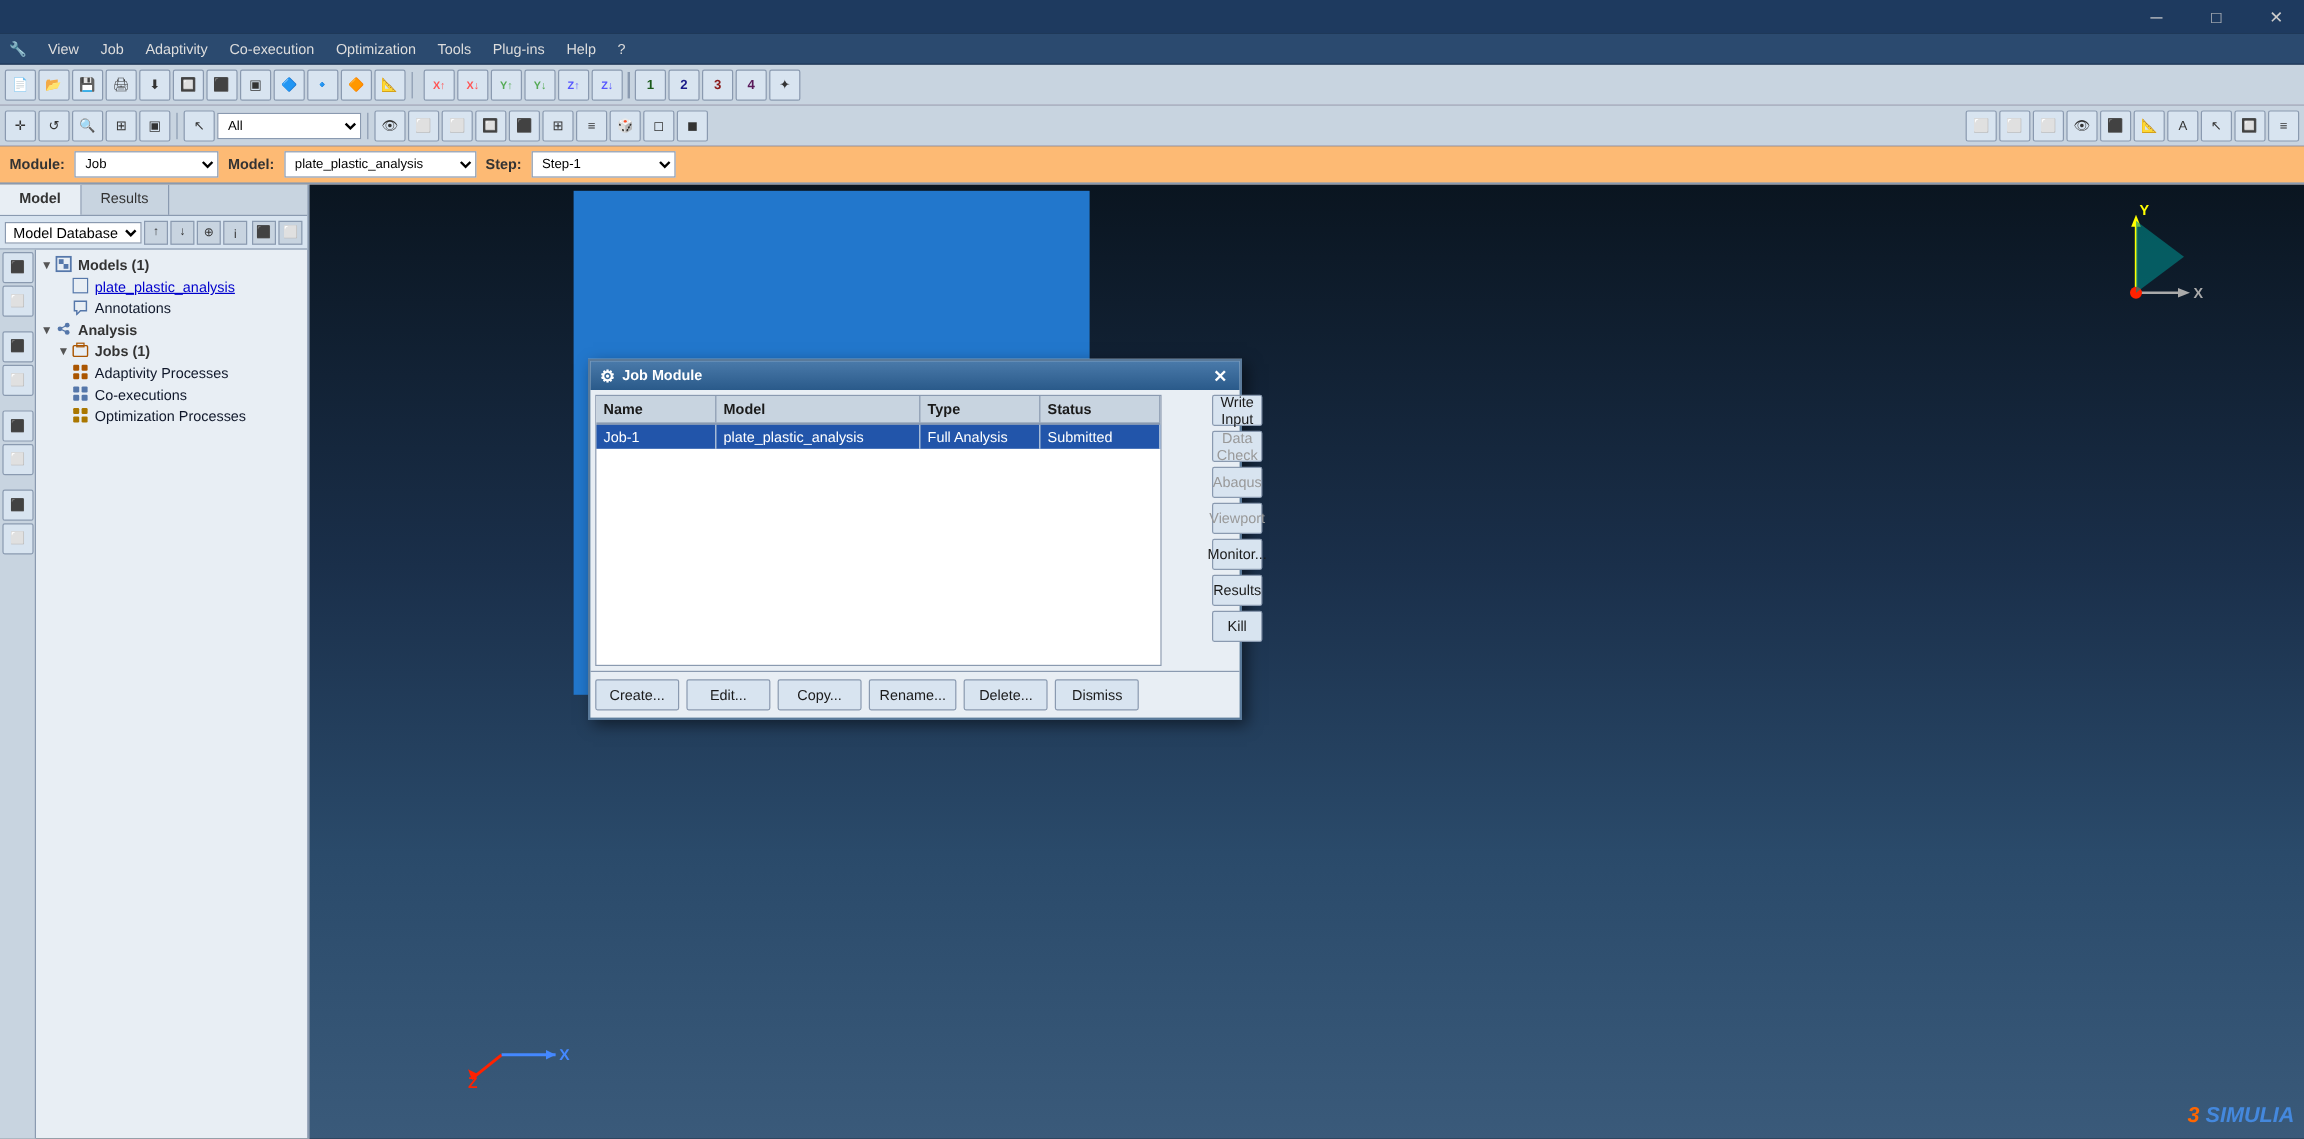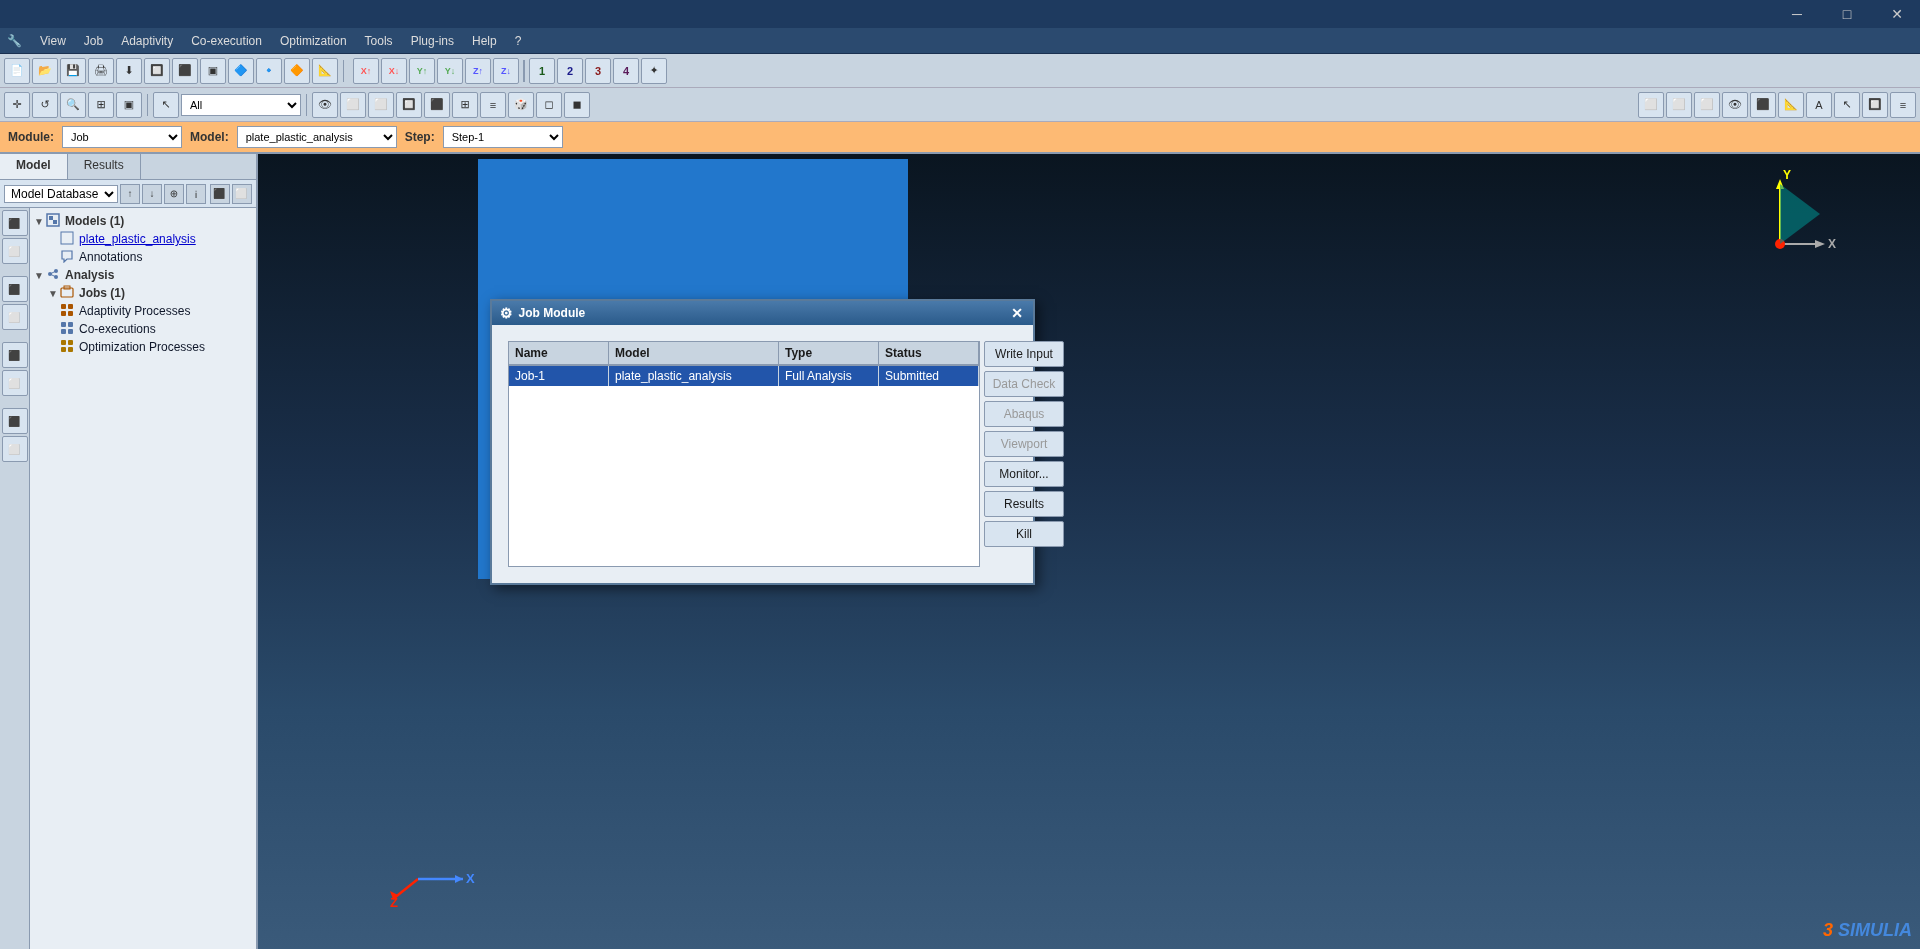--- a/index.html
+++ b/index.html
@@ -200,21 +200,21 @@
       font-weight: bold;
     }
     #dialog-titlebar .dialog-icon { margin-right: 6px; font-size: 14px; }
     #dialog-titlebar .dialog-title { flex: 1; }
     #dialog-titlebar .dialog-close {
       width: 16px; height: 16px; cursor: pointer;
       display: flex; align-items: center; justify-content: center;
       font-size: 14px; color: white;
     }
 
-    #dialog-body { display: flex; padding: 16px; gap: 4px; }
+    #dialog-body { display: flex; padding: 4px; gap: 4px; }
 
     
     #job-table-area { flex: 1; display: flex; flex-direction: column; }
     #job-table {
       border: 1px solid #8a9ab0;
       background: white;
       flex: 1;
     }
     #job-table-header {
       display: grid;
@@ -259,20 +259,21 @@
       border: 1px solid #8a9ab0;
       font-size: 12px;
       color: #1a1a1a;
       cursor: pointer;
       text-align: center;
       display: flex;
       align-items: center;
       justify-content: center;
       border-radius: 2px;
       padding: 0 6px;
+      margin-left: 38px;
     }
     .dialog-btn.disabled { color: #999; cursor: default; }
 
     
     #dialog-bottom-btns {
       display: flex;
       gap: 6px;
       padding: 6px 4px 6px 4px;
       justify-content: flex-start;
       border-top: 1px solid #8a9ab0;
@@ -615,16 +616,24 @@
             <div class="dialog-btn">Write Input</div>
             <div class="dialog-btn disabled">Data Check</div>
             <div class="dialog-btn disabled">Abaqus</div>
             <div class="dialog-btn disabled">Viewport</div>
             <div class="dialog-btn">Monitor...</div>
             <div class="dialog-btn">Results</div>
             <div class="dialog-btn">Kill</div>
           </div>
         </div>
 
+        <div id="dialog-bottom-btns">
+          <div class="bottom-btn">Create...</div>
+          <div class="bottom-btn">Edit...</div>
+          <div class="bottom-btn">Copy...</div>
+          <div class="bottom-btn">Rename...</div>
+          <div class="bottom-btn">Delete...</div>
+          <div class="bottom-btn">Dismiss</div>
+        </div>
       </div>
     </div>
   </div>
 </div>
 
 </body></html>

